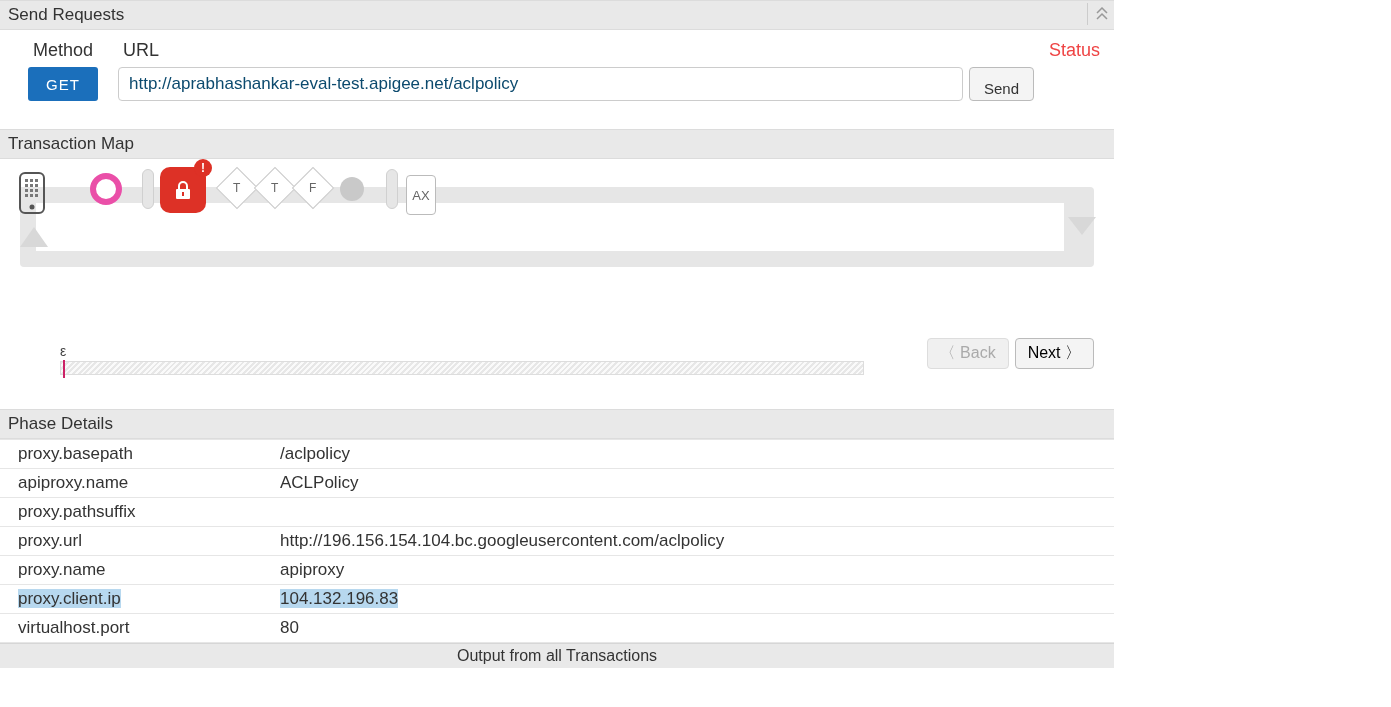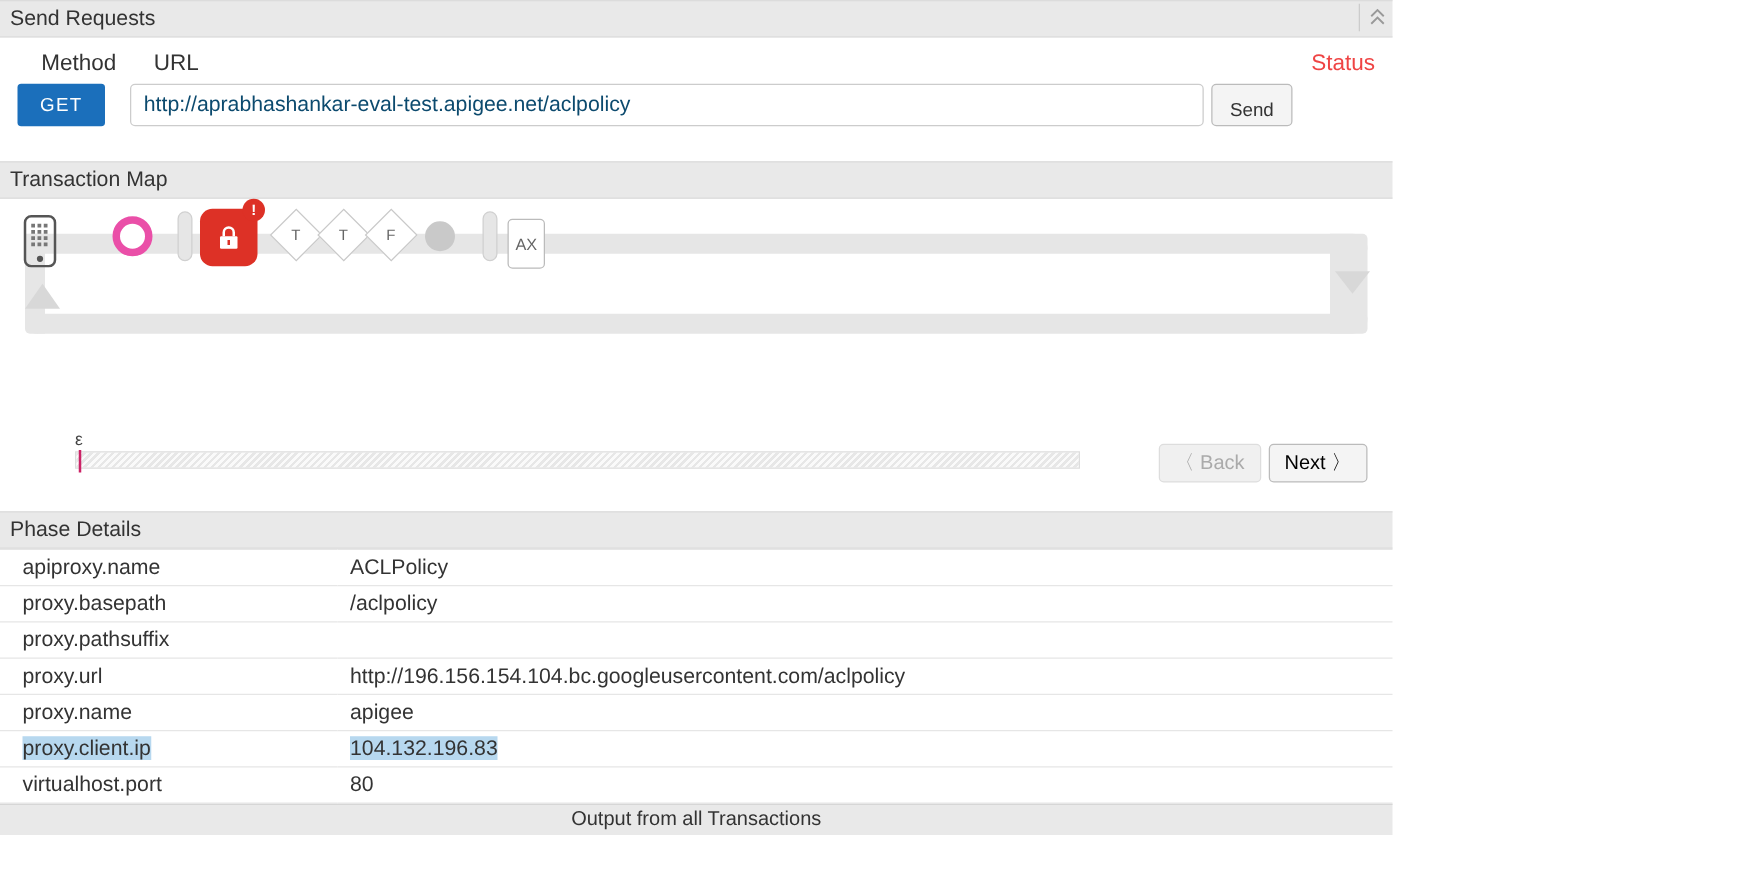--- a/index.html
+++ b/index.html
@@ -31,21 +31,21 @@
     align-items: center;
     color: #888;
     font-size: 12px;
   }
   
   .send-area { padding: 10px 14px 28px 14px; }
   .send-row1 { display: flex; align-items: flex-end; }
   .lbl-method { width: 90px; font-size: 18px; color: #333; padding-bottom: 6px; margin-left: 19px; }
   .lbl-url    { flex: 1; font-size: 18px; color: #333; padding-bottom: 6px; }
   .lbl-status { width: 60px; font-size: 18px; color: #ef4444; padding-bottom: 6px; text-align: right; }
-  .send-row2 { display: flex; align-items: center; gap: 6px; }
+  .send-row2 { display: flex; align-items: center; gap: 6px; margin-left: 14px; }
   .get-btn {
     background: #1b6fbb;
     color: #fff;
     border: none;
     width: 70px;
     height: 34px;
     font-size: 15px;
     letter-spacing: 1px;
     border-radius: 3px;
     cursor: pointer;
@@ -186,21 +186,21 @@
     height:14px;
     background: repeating-linear-gradient(135deg,#e7e7e7 0,#e7e7e7 2px,#fafafa 2px,#fafafa 4px);
     border:1px solid #ddd;
     position:relative;
   }
   .timeline-marker{
     position:absolute; left:2px; top:-2px; width:2px; height:18px; background:#c26;
   }
 
   .nav-btns{
-    position:absolute; right:20px; bottom:23px;
+    position:absolute; right:20px; bottom:40px;
     display:flex; gap:6px;
   }
   .nav-btn{
     padding:4px 12px; font-size:16px;
     border:1px solid #bbb; border-radius:4px;
     background:#f4f4f4; cursor:pointer;
   }
   .nav-btn.disabled{ color:#aaa; background:#f0f0f0; border-color:#ddd; cursor:default;}
 
   
@@ -321,38 +321,38 @@
       <button class="nav-btn"><span>Next</span> 〉</button>
     </div>
   </div>
 
   <div class="panel-header">
     <span>Phase Details</span>
   </div>
   <table class="tbl">
     <tbody id="phase-rows">
         <tr>
+          <td>proxy.basepath</td>
+          <td>/aclpolicy</td>
+        </tr>
+        <tr>
           <td>apiproxy.name</td>
           <td>ACLPolicy</td>
         </tr>
         <tr>
-          <td>proxy.basepath</td>
-          <td>/aclpolicy</td>
-        </tr>
-        <tr>
           <td>proxy.pathsuffix</td>
           <td></td>
         </tr>
         <tr>
           <td>proxy.url</td>
           <td>http://196.156.154.104.bc.googleusercontent.com/aclpolicy</td>
         </tr>
         <tr>
           <td>proxy.name</td>
-          <td>apigee</td>
+          <td>apiproxy</td>
         </tr>
         <tr>
           <td><span class="hl">proxy.client.ip</span></td>
           <td><span class="hl">104.132.196.83</span></td>
         </tr>
         <tr>
           <td>virtualhost.port</td>
           <td>80</td>
         </tr>
       </tbody>

